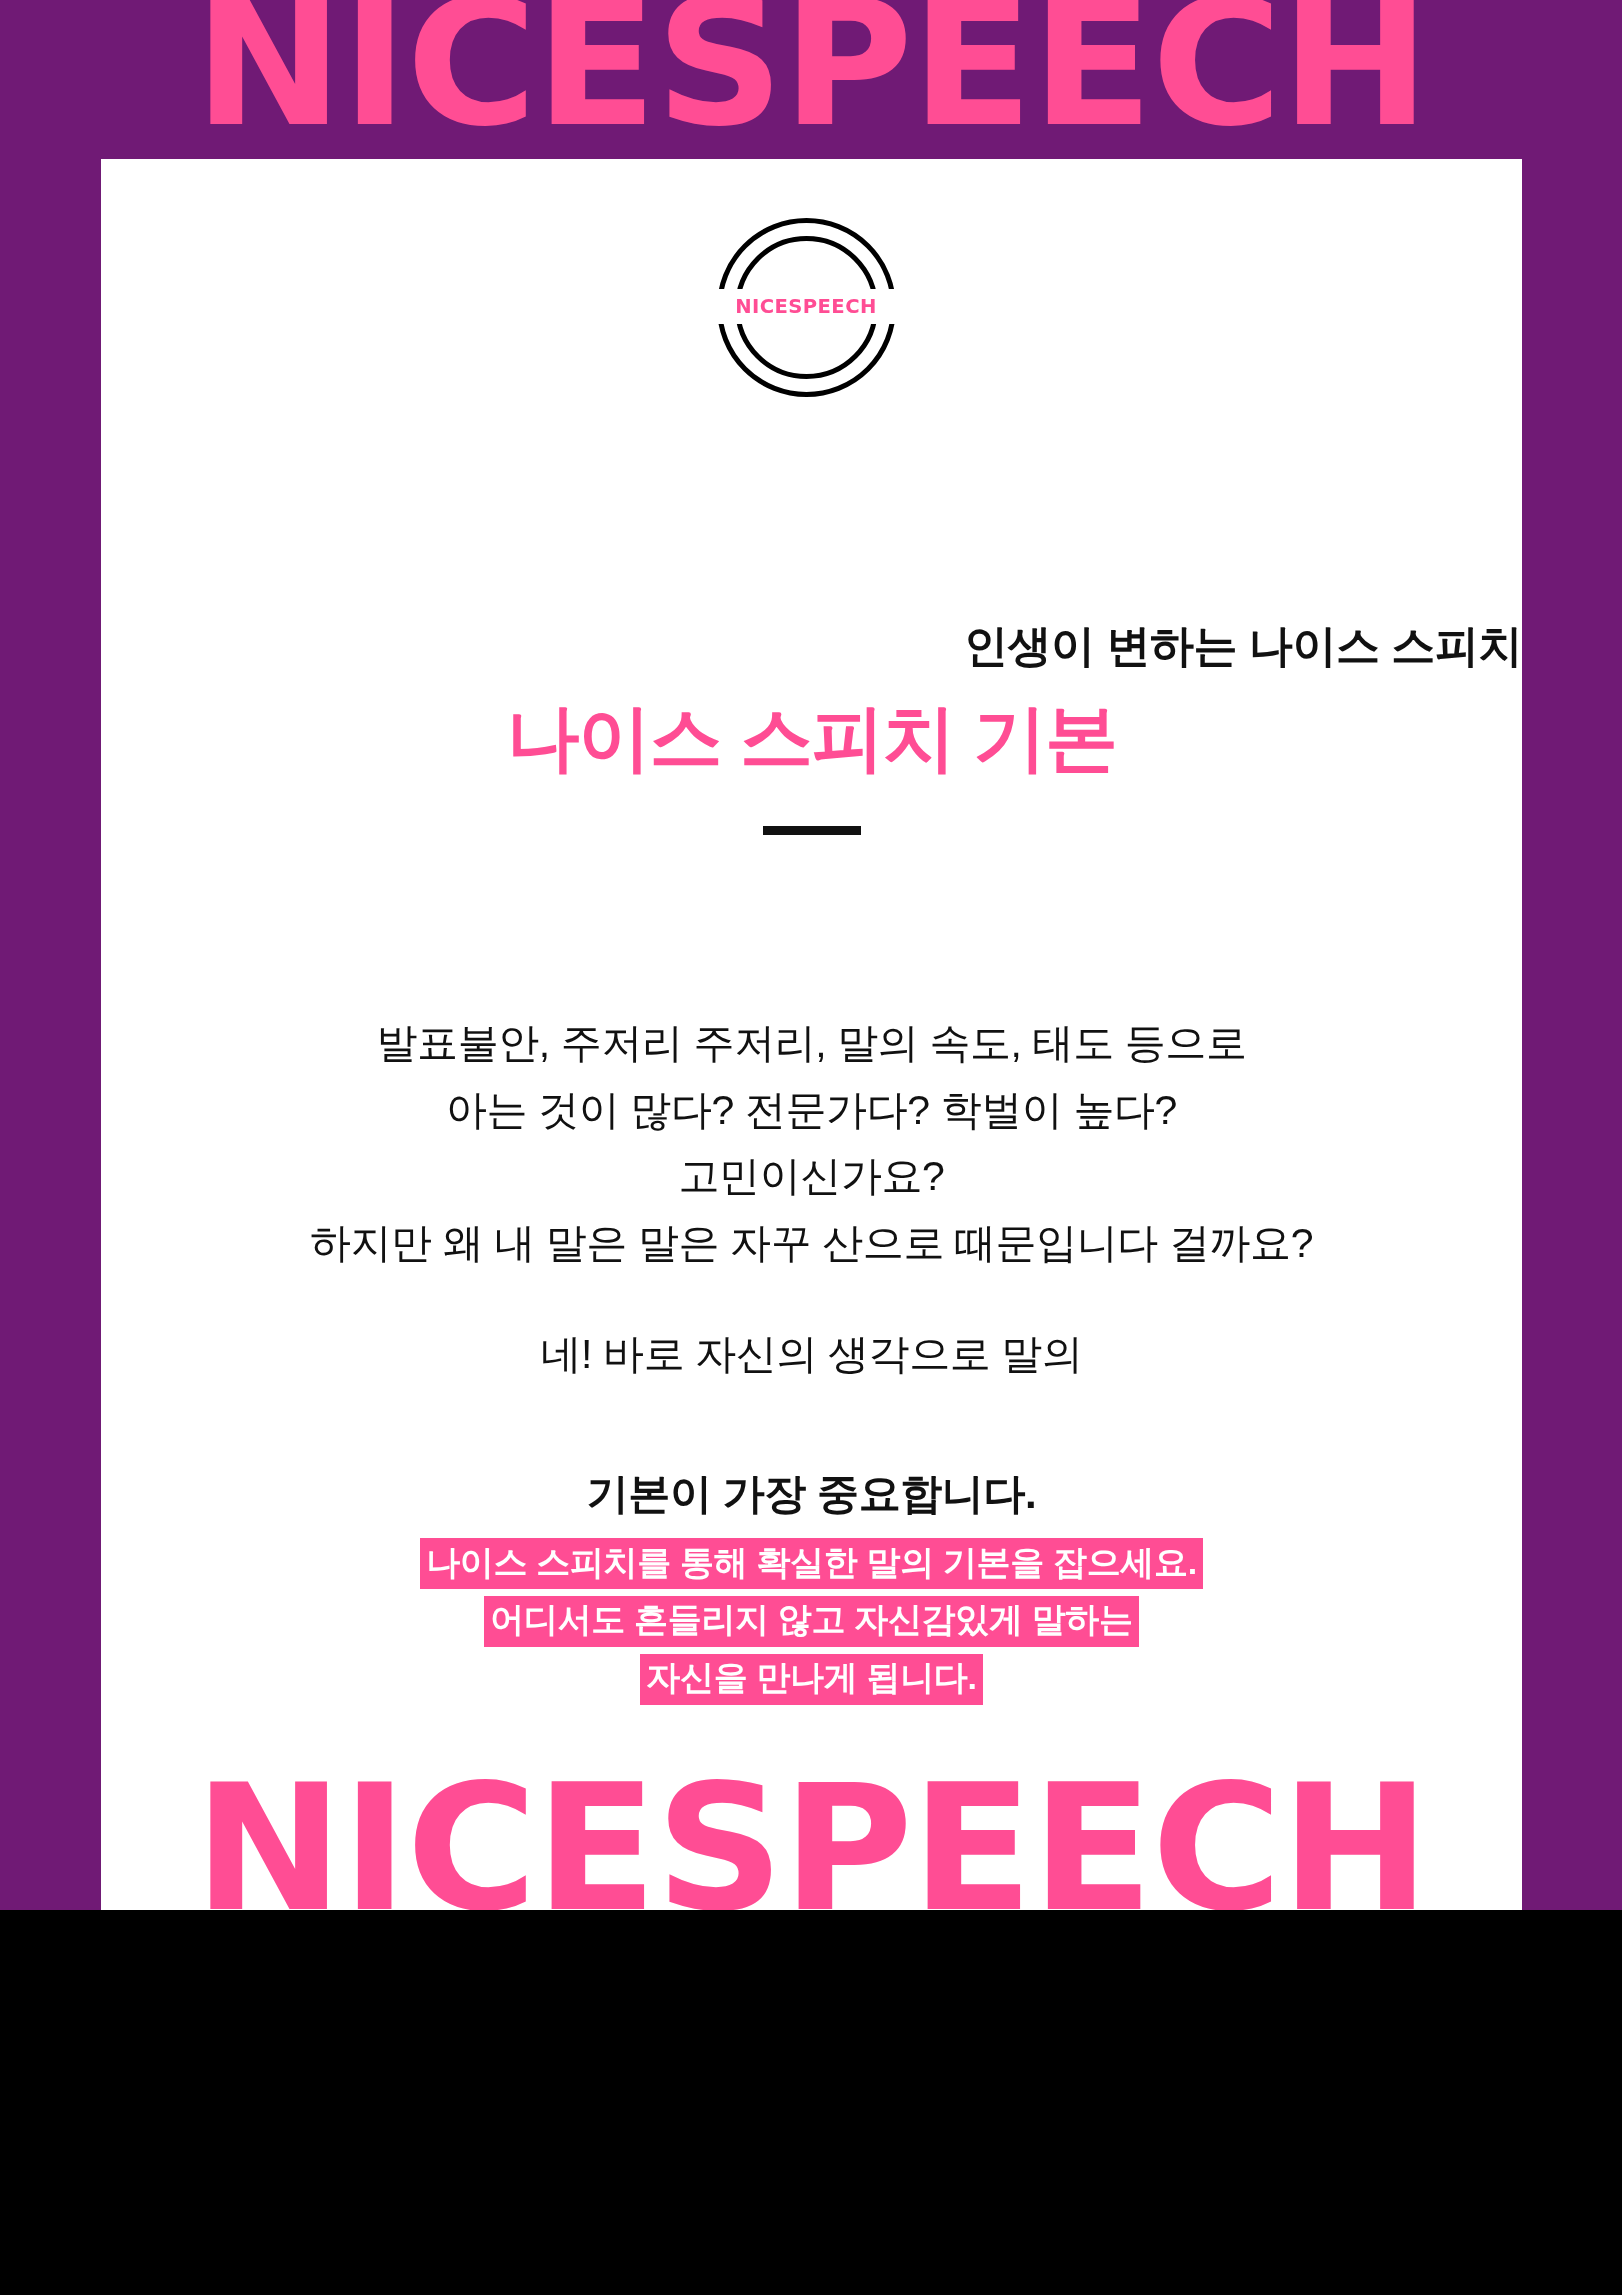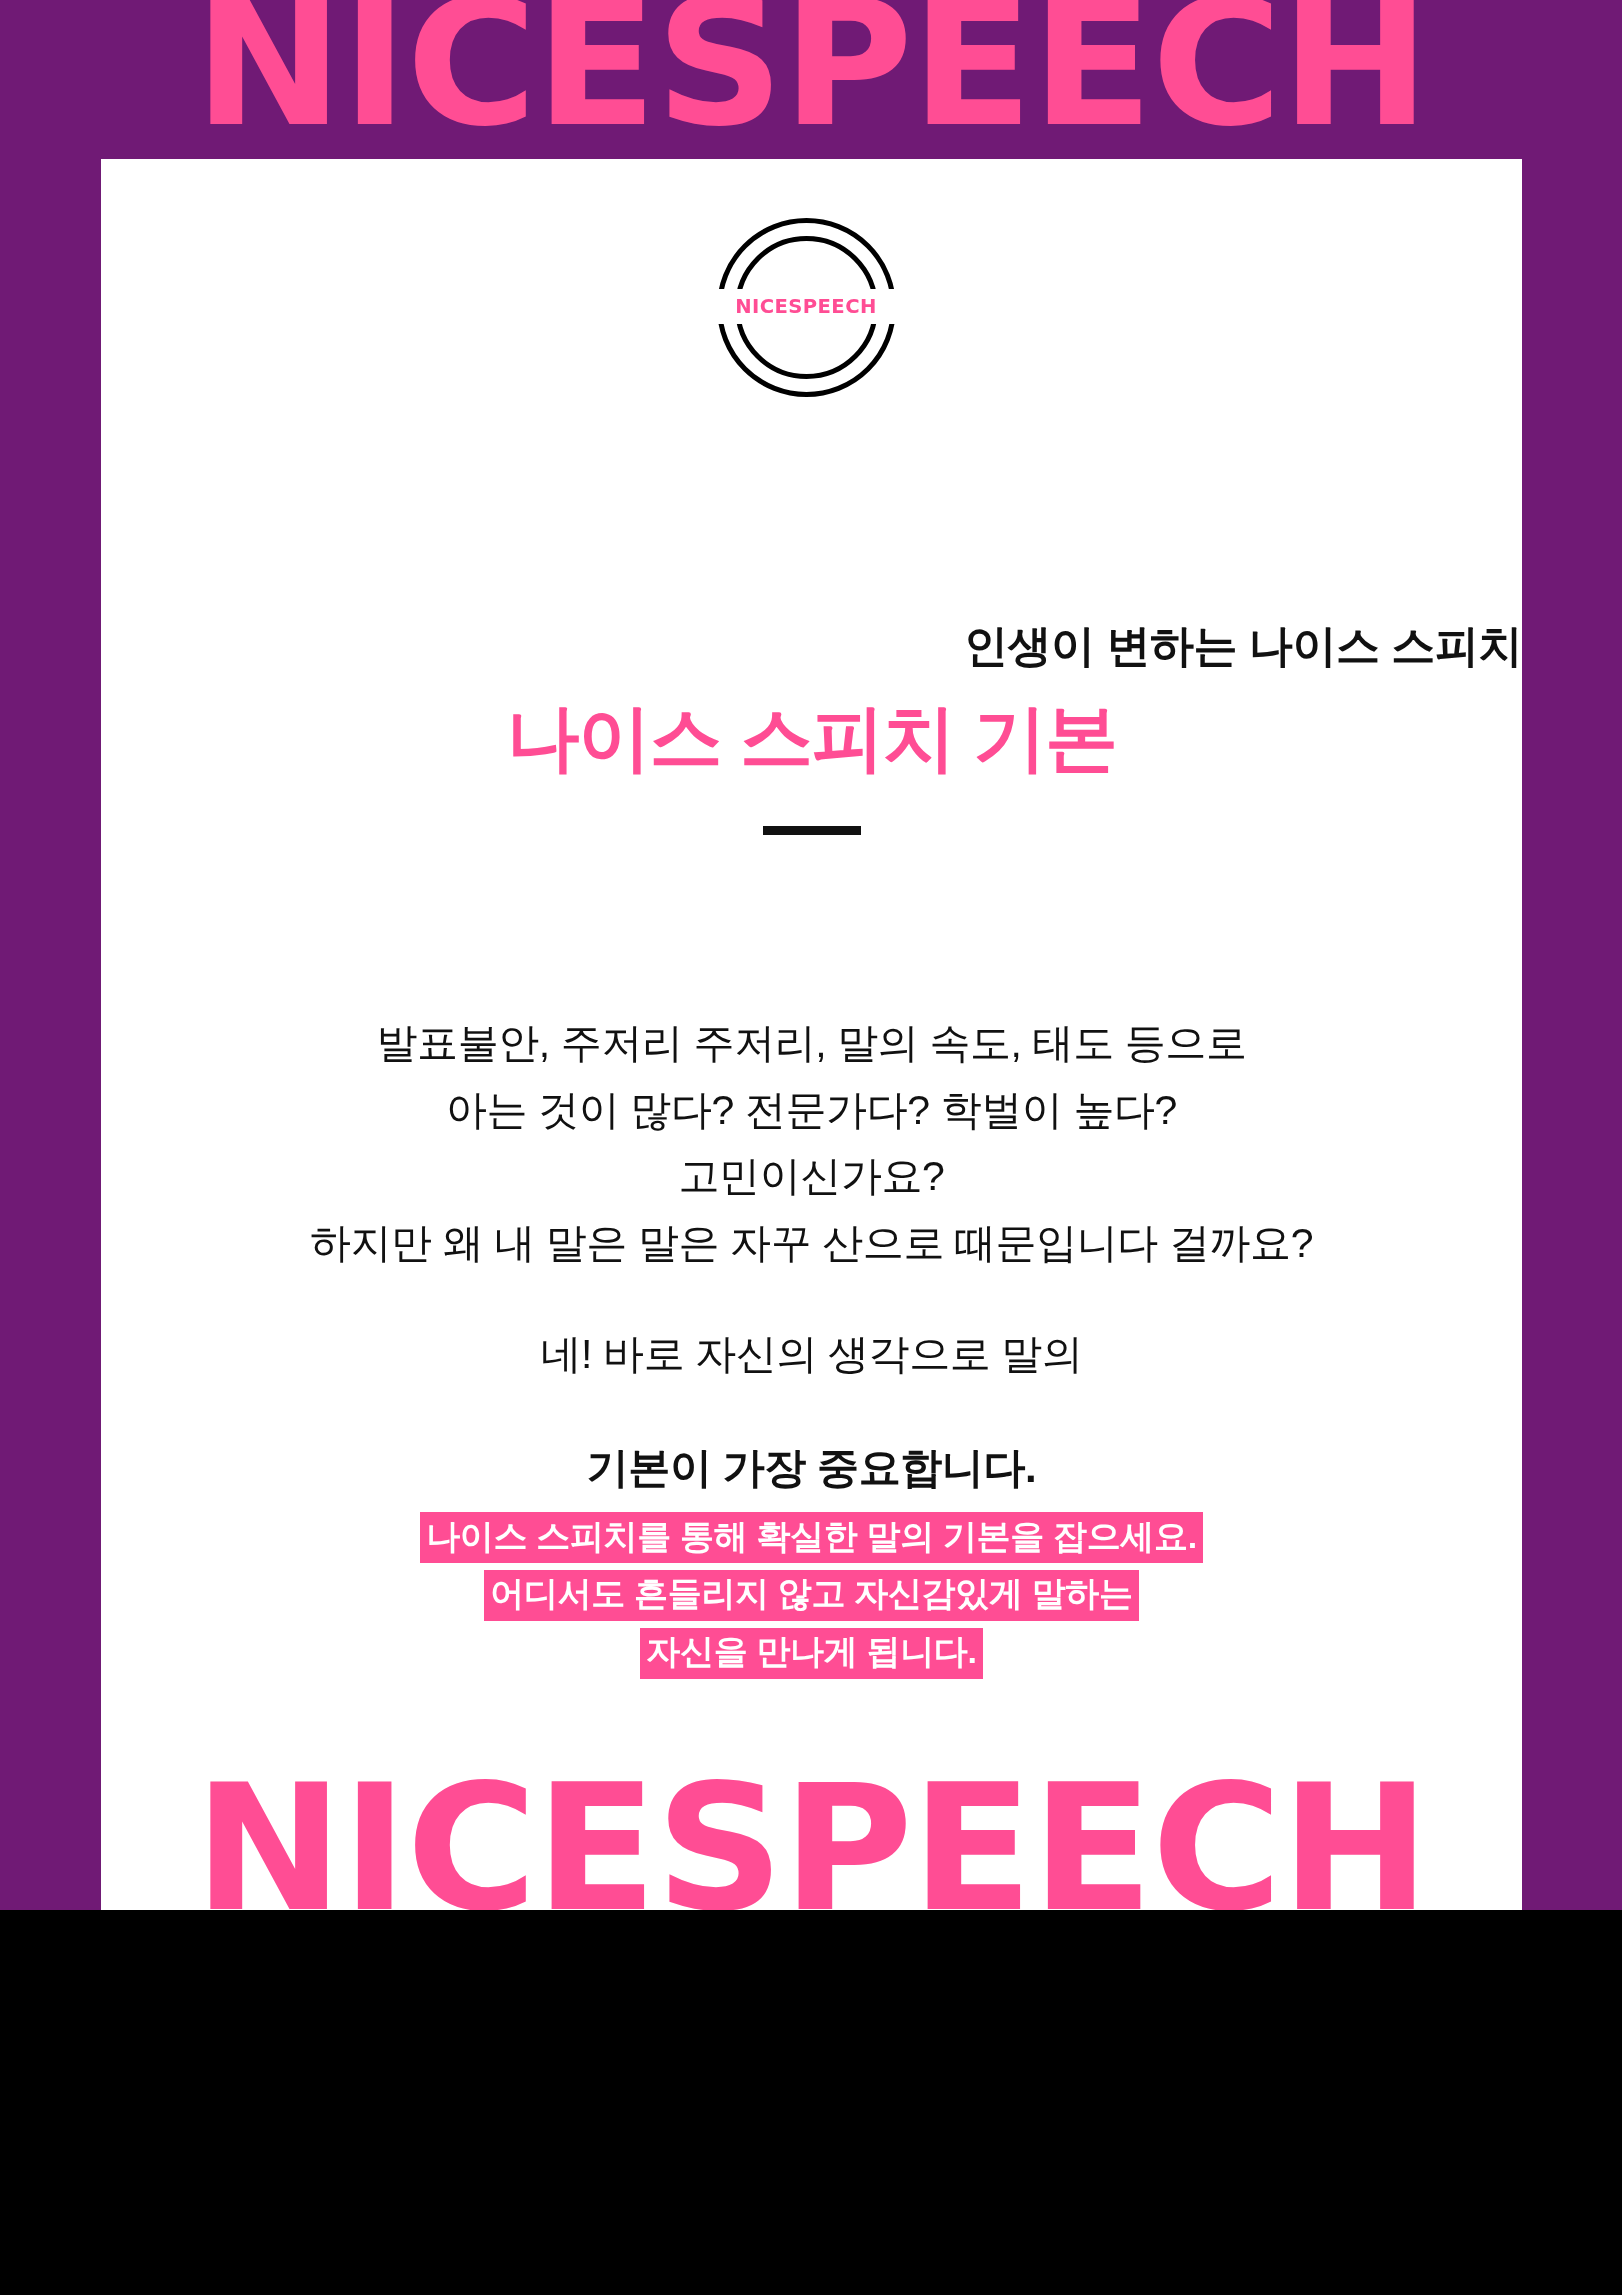--- a/index.html
+++ b/index.html
@@ -157,21 +157,21 @@
   .body-block p {
     margin: 0 0 11.8px 0;
     font-size: 41px;
     line-height: 1.34;
     font-weight: 400;
     color: #111111;
     letter-spacing: -0.01em;
   }
 
   .block-2 { margin-top: 56px; }
-  .block-3 { margin-top: 58px; }
+  .block-3 { margin-top: 84px; }
 
   .strong-line {
     font-weight: 900 !important;
     font-size: 42px !important;
   }
 
   .hl-lines {
     margin-top: 15.7px;
   }
   .hl-lines .hl {

